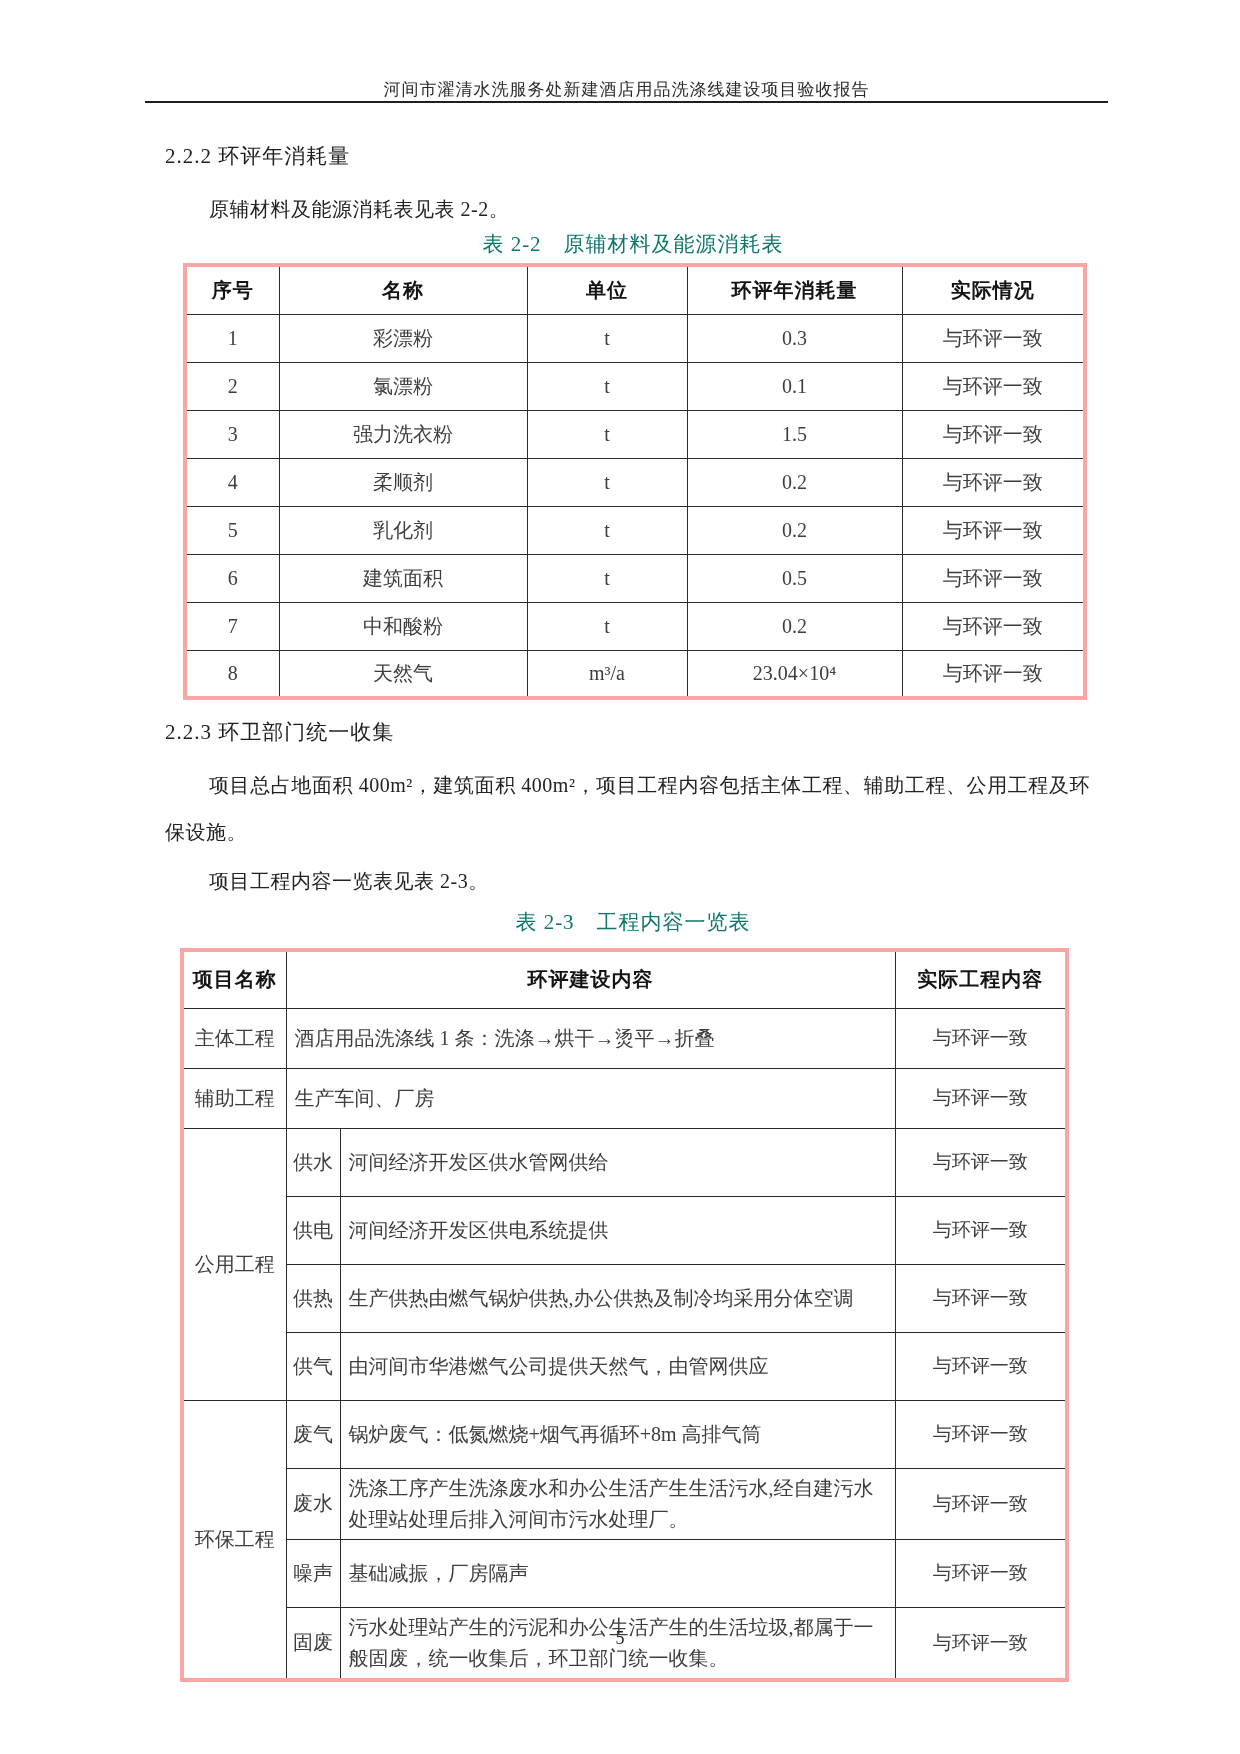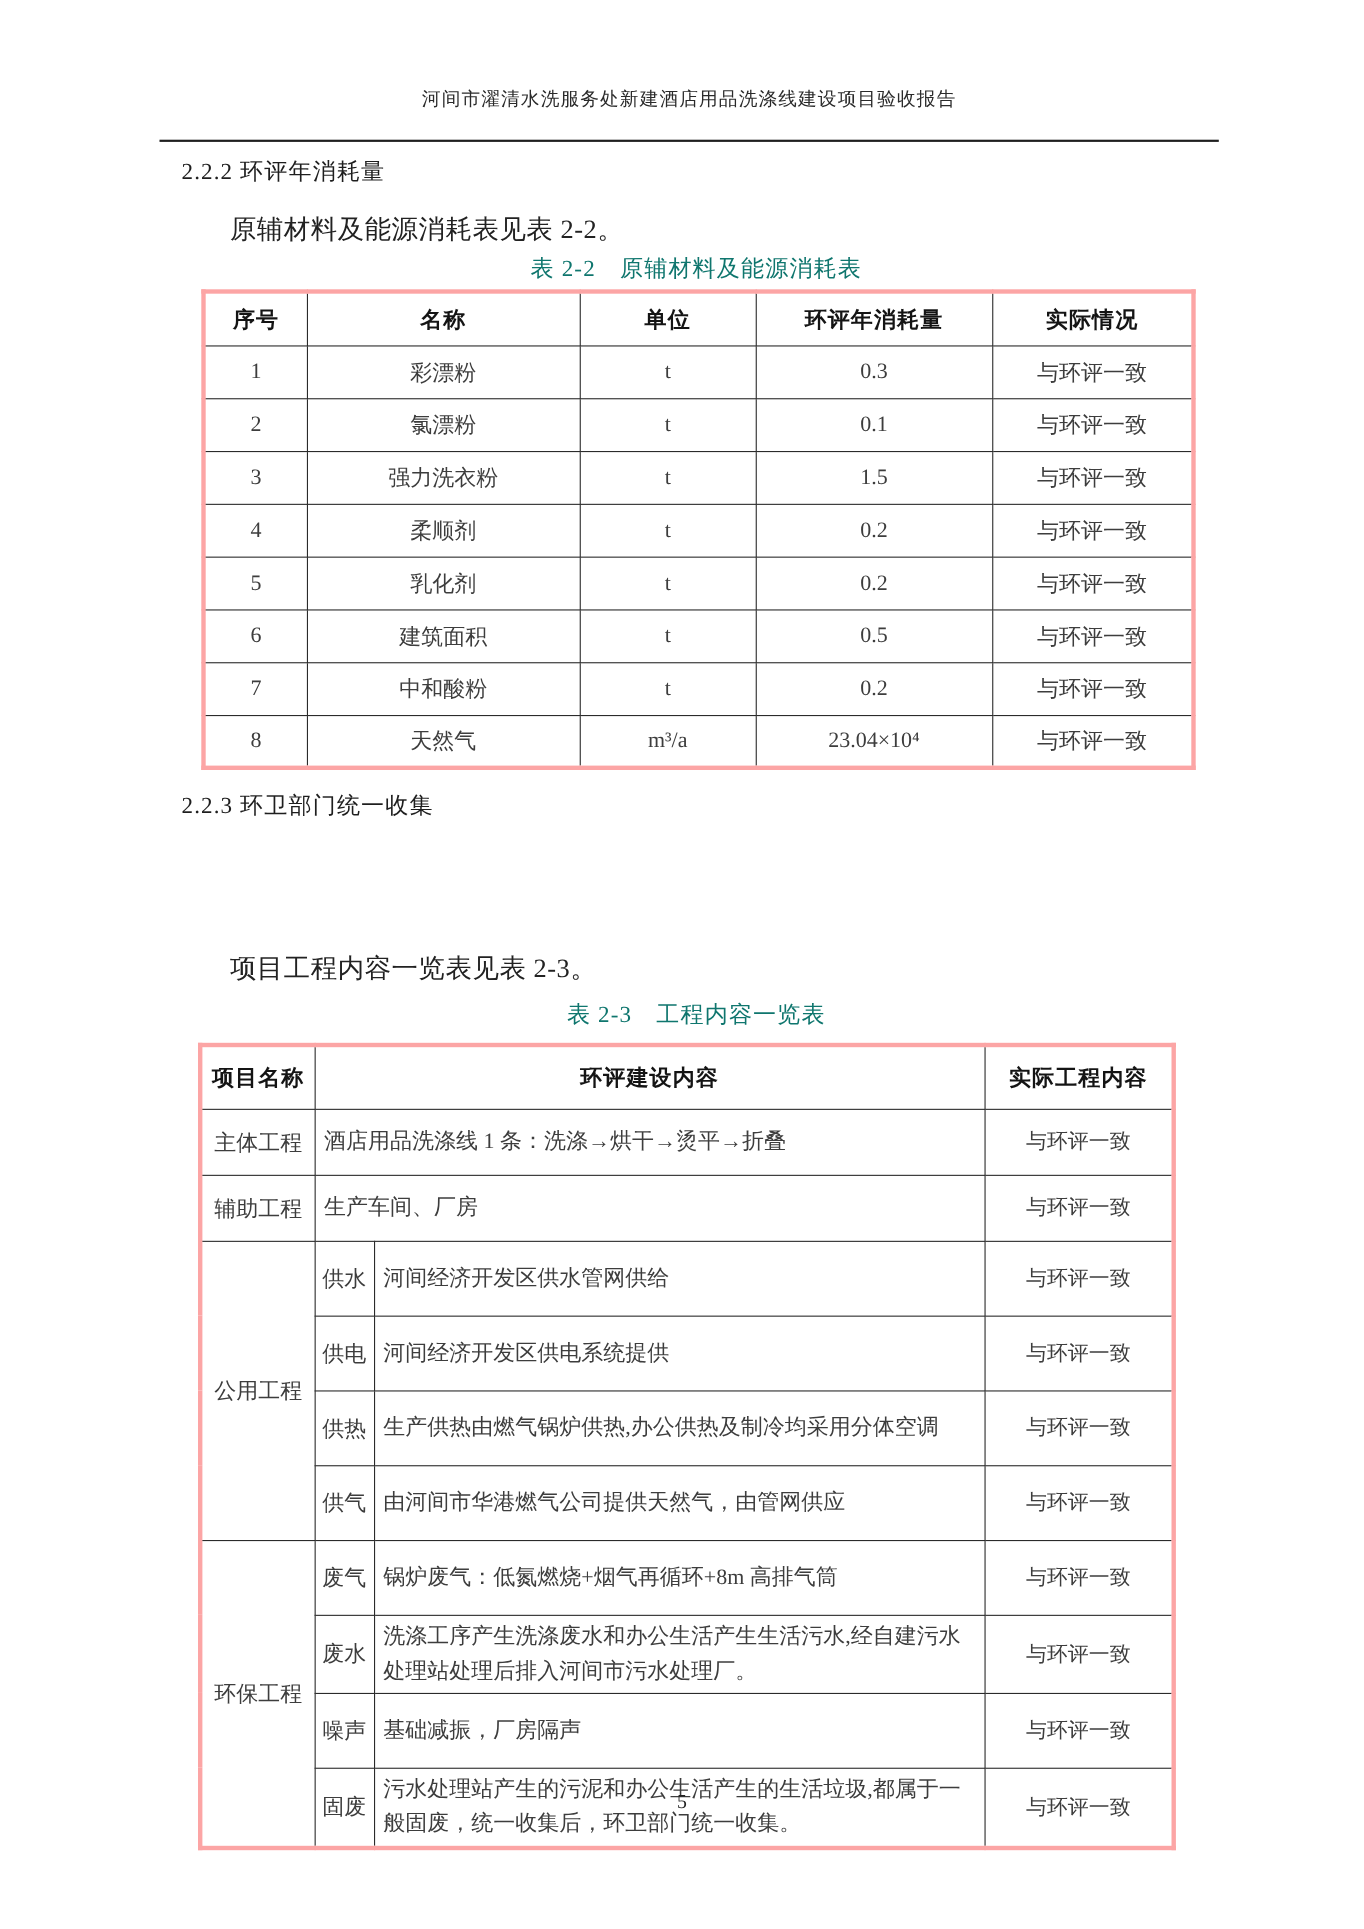--- a/index.html
+++ b/index.html
@@ -10,34 +10,34 @@
     color:#1c1c1c;
     position:relative;
   }
   .page{position:absolute;inset:0;}
 
   
   .doc-header{
     position:absolute;top:78px;left:145px;right:132px;
     text-align:center;
     font-size:17px;letter-spacing:1px;color:#2a2a2a;
-    padding-bottom:26px;
+    padding-bottom:0;
     border-bottom:2px solid #1f1f1f;
   }
 
   .sec-heading{
     position:absolute;left:165px;
     font-size:21px;color:#1e1e1e;letter-spacing:1px;
   }
   .h222{top:142px;}
   .h223{top:718px;}
 
   .para{
     position:absolute;left:165px;right:150px;
-    font-size:24px;line-height:47px;color:#222;
+    font-size:20px;line-height:47px;color:#222;
     text-align:justify;letter-spacing:0.5px;
   }
   .indent{text-indent:44px;}
   .p-intro22{top:186px;}
   .p-build{top:762px;}
   .p-intro23{top:858px;}
 
   .tbl-caption{
     position:absolute;left:183px;width:900px;
     text-align:center;font-size:21px;font-weight:normal;color:#0f766e;
@@ -167,20 +167,21 @@
       <td>天然气</td>
       <td>m³/a</td>
       <td>23.04×10⁴</td>
       <td>与环评一致</td>
     </tr>
   </tbody>
     </table>
 
   <div class="sec-heading h223">2.2.3 环卫部门统一收集</div>
 
+  <div class="para indent p-build">项目总占地面积 400m²，建筑面积 400m²，项目工程内容包括主体工程、辅助工程、公用工程及环保设施。</div>
 
   <div class="para indent p-intro23">项目工程内容一览表见表 2-3。</div>
 
   <div class="tbl-caption cap23">表 2-3　工程内容一览表</div>
 
   <table class="t23">
     <colgroup>
       <col style="width:104px">
         <col style="width:54px">
         <col style="width:555px">

